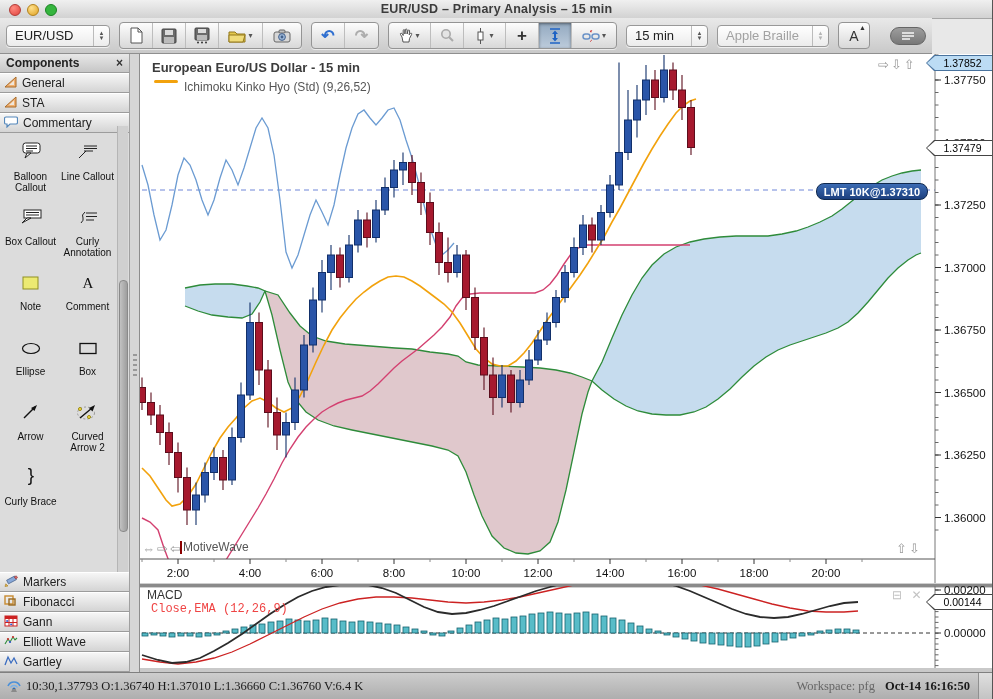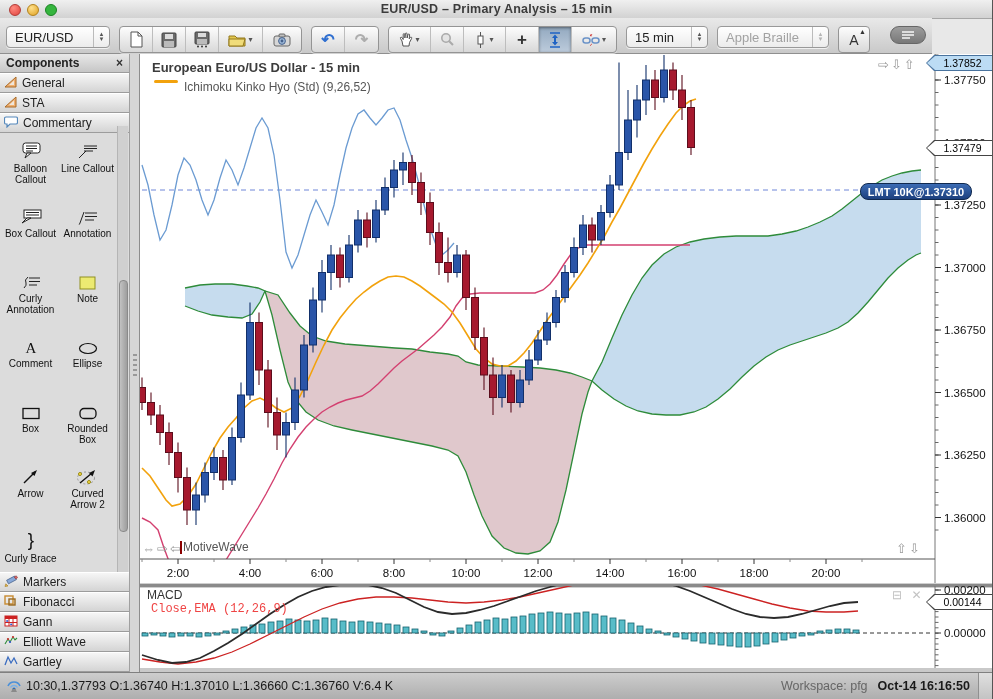--- a/index.html
+++ b/index.html
@@ -11,21 +11,21 @@
     background:linear-gradient(#f0f0f0,#d2d2d2);border-bottom:1px solid #a6a6a6;}
   .tl{position:absolute;top:4px;width:10px;height:10px;border-radius:50%;}
   .tl.red{left:9px;background:radial-gradient(circle at 35% 30%,#ff8a80,#e0443e);border:1px solid #b23b36;}
   .tl.yel{left:27px;background:radial-gradient(circle at 35% 30%,#ffe08a,#dea123);border:1px solid #b3821c;}
   .tl.grn{left:45px;background:radial-gradient(circle at 35% 30%,#b6f0a8,#24a52d;);border:1px solid #1d8425;background-color:#35b53e;}
   .wintitle{position:absolute;left:0;right:0;top:2px;text-align:center;
     font-size:12.5px;color:#3c3c3c;font-weight:bold;letter-spacing:.2px;}
   
   .toolbar{position:absolute;left:0;top:18px;width:932px;height:36px;
     background:linear-gradient(#e9e9e9,#c9c9c9);border-bottom:1px solid #8f8f8f;
-    display:flex;padding:8px 6px;box-sizing:border-box;gap:9px;}
+    display:flex;align-items:center;padding:16px 6px;box-sizing:border-box;gap:9px;}
   .combo{display:inline-flex;align-items:center;height:22px;background:linear-gradient(#ffffff,#ececec);
     border:1px solid #999;border-radius:4px;box-shadow:0 1px 0 rgba(255,255,255,.7);box-sizing:border-box;}
   .combo .cval{padding:0 8px;font-size:13px;color:#222;white-space:nowrap;}
   .combo.disabled .cval{color:#a2a2a2;}
   .stepper{width:15px;align-self:stretch;border-left:1px solid #bbb;display:flex;flex-direction:column;
     align-items:center;justify-content:center;line-height:5px;font-size:6px;color:#555;}
   .seg-group{display:inline-flex;height:25px;background:linear-gradient(#fdfdfd,#d8d8d8);
     border:1px solid #949494;border-radius:4px;overflow:hidden;box-shadow:0 1px 0 rgba(255,255,255,.6);}
   .seg{min-width:33px;padding:0 2px;display:flex;align-items:center;justify-content:center;
     border-right:1px solid #bdbdbd;gap:2px;box-sizing:border-box;}
@@ -45,21 +45,21 @@
   .cmp-header{height:18px;background:linear-gradient(#e8e8e8,#c6c6c6);border-bottom:1px solid #9c9c9c;
     display:flex;align-items:center;padding:0 6px;font-size:12px;font-weight:bold;color:#222;}
   .cmp-header .x{margin-left:auto;font-weight:bold;color:#333;font-size:12px;}
   .side-btn{height:18px;background:linear-gradient(#f6f6f6,#d4d4d4);border-bottom:1px solid #9c9c9c;
     border-top:1px solid #fff;display:flex;align-items:center;gap:5px;padding:0 4px;font-size:12px;}
   .tools{position:absolute;left:0;top:72px;width:118px;height:457px;overflow:hidden;}
   .toolgrid{position:absolute;left:2px;top:14px;width:114px;display:grid;
     grid-template-columns:57px 57px;grid-auto-rows:65px;}
   .toolcell{display:flex;flex-direction:column;align-items:center;text-align:center;}
   .toolcell .ticon{height:20px;display:flex;align-items:flex-end;justify-content:center;}
-  .toolcell .tlabel{font-size:10px;line-height:11px;color:#111;width:54px;overflow-wrap:anywhere;margin-top:3px;}
+  .toolcell .tlabel{font-size:10px;line-height:11px;color:#111;width:54px;overflow-wrap:anywhere;margin-top:11px;}
   .vscroll{position:absolute;right:1px;top:72px;width:10px;height:457px;background:#d0d0d0;
     border-left:1px solid #b5b5b5;}
   .vthumb{position:absolute;left:1px;width:7px;border-radius:4px;background:linear-gradient(90deg,#c2c2c2,#9e9e9e);
     border:1px solid #8a8a8a;}
   .bottom-btns{position:absolute;left:0;bottom:0;width:129px;}
   .splitter{position:absolute;left:130px;top:0;width:10px;height:618px;background:#d6d6d6;
     border-right:1px solid #8d8d8d;box-sizing:border-box;}
   .grip{position:absolute;left:3px;top:300px;width:4px;height:22px;
     background:repeating-linear-gradient(#999 0 2px,transparent 2px 5px);}
   
@@ -74,31 +74,31 @@
   .bottom-edge{position:absolute;left:0;top:614px;width:853px;height:4px;background:#c9c9c9;}
   .tag{position:absolute;left:786px;width:67px;height:16px;}
   .tag .bg,.tag .fg{position:absolute;clip-path:polygon(8px 0,100% 0,100% 100%,8px 100%,0 50%);}
   .tag .bg{inset:0;}
   .tag .fg{left:1px;top:1px;right:1px;bottom:1px;display:flex;align-items:center;justify-content:center;
     font-size:10.5px;color:#000;padding-left:6px;box-sizing:border-box;}
   .tag.blue .bg{background:#49739e;} .tag.blue .fg{background:#bcdcf4;font-weight:normal;}
   .tag.white .bg{background:#444;} .tag.white .fg{background:#fff;}
   .lmt-pill{position:absolute;left:676px;top:129px;width:112px;height:17px;border-radius:8px;
     background:linear-gradient(#3c6cb4,#1c3f7e);border:1px solid #10294f;color:#fff;
-    font-size:11px;font-weight:bold;display:flex;align-items:center;justify-content:center;box-sizing:border-box;margin-left:44px;}
+    font-size:11px;font-weight:bold;display:flex;align-items:center;justify-content:center;box-sizing:border-box;}
   .nav-arrows{position:absolute;color:#9a9a9a;font-size:13px;letter-spacing:2px;}
   .watermark{position:absolute;left:40px;top:486px;font-size:12px;color:#555;display:flex;align-items:center;}
   .caret{width:2px;height:13px;background:#8b0000;margin-right:1px;}
   .macd-title{position:absolute;left:7px;top:534px;font-size:12px;color:#333;}
   .macd-sub{position:absolute;left:11px;top:548px;font-size:12px;color:#ef4444;font-family:Liberation Mono, monospace;}
   .macd-icons{position:absolute;left:752px;top:534px;color:#c2c2c2;font-size:12px;letter-spacing:3px;}
   
   .statusbar{position:absolute;left:0;top:672px;width:993px;height:27px;
     background:linear-gradient(#cdcdcd,#aeaeae);border-top:1px solid #808080;
-    display:flex;align-items:center;font-size:12.5px;color:#1a1a1a;box-sizing:border-box;}
+    display:flex;align-items:center;font-size:12.5px;color:#1a1a1a;box-sizing:border-box;font-family:Liberation Serif, serif;}
   .statusbar .lefttxt{margin-left:26px;}
   .statusbar .ws{color:#666;margin-left:auto;}
   .statusbar .clock{font-weight:bold;margin:0 8px 0 10px;}
   .grip2{width:14px;height:27px;background:linear-gradient(#e0e0e0,#c2c2c2);border-left:1px solid #909090;}
   .sb-icon{position:absolute;left:5px;top:678px;}
 </style>
 </head>
 <body>
 
 <div class="titlebar">
@@ -294,32 +294,20 @@
                 <line x1="6" y1="3.5" x2="19" y2="3.5" stroke="#222"></line>
                 <line x1="6" y1="6" x2="19" y2="6" stroke="#222"></line>
                 <path d="M7 9 L2 14 L11 9 Z" fill="#fff" stroke="#222"></path>
               </svg>
             </span>
             <span class="tlabel">Box Callout</span>
           </div>
           <div class="toolcell">
             <span class="ticon">
               <svg width="20" height="14" viewBox="0 0 20 14">
-                <line x1="7" y1="2" x2="19" y2="2" stroke="#222"></line>
-                <line x1="7" y1="5.5" x2="19" y2="5.5" stroke="#222"></line>
-                <line x1="7" y1="9" x2="16" y2="9" stroke="#222"></line>
-                <path d="M6 1 L2 12" stroke="#222" fill="none"></path>
-                <path d="M2 12 l-0.8 1.6" stroke="#222"></path>
-              </svg>
-            </span>
-            <span class="tlabel">Annotation</span>
-          </div>
-          <div class="toolcell">
-            <span class="ticon">
-              <svg width="20" height="14" viewBox="0 0 20 14">
                 <line x1="8" y1="2" x2="19" y2="2" stroke="#222"></line>
                 <line x1="8" y1="5.5" x2="19" y2="5.5" stroke="#222"></line>
                 <line x1="8" y1="9" x2="16" y2="9" stroke="#222"></line>
                 <path d="M7 1 Q3 4 5 7 Q6 9 3 12" stroke="#222" fill="none"></path>
               </svg>
             </span>
             <span class="tlabel">Curly Annotation</span>
           </div>
           <div class="toolcell">
             <span class="ticon">
@@ -345,28 +333,20 @@
             </span>
             <span class="tlabel">Ellipse</span>
           </div>
           <div class="toolcell">
             <span class="ticon">
               <svg width="20" height="13" viewBox="0 0 20 13">
                 <rect x="2" y="1.5" width="16" height="10" fill="none" stroke="#111" stroke-width="1.3"></rect>
               </svg>
             </span>
             <span class="tlabel">Box</span>
-          </div>
-          <div class="toolcell">
-            <span class="ticon">
-              <svg width="20" height="13" viewBox="0 0 20 13">
-                <rect x="2" y="1.5" width="16" height="10" rx="4" fill="none" stroke="#111" stroke-width="1.3"></rect>
-              </svg>
-            </span>
-            <span class="tlabel">Rounded Box</span>
           </div>
           <div class="toolcell">
             <span class="ticon">
               <svg width="18" height="16" viewBox="0 0 18 16">
                 <line x1="2" y1="14" x2="13" y2="3" stroke="#111" stroke-width="1.5"></line>
                 <path d="M15 1 L9 4 L12.5 7 Z" fill="#111"></path>
               </svg>
             </span>
             <span class="tlabel">Arrow</span>
           </div>

